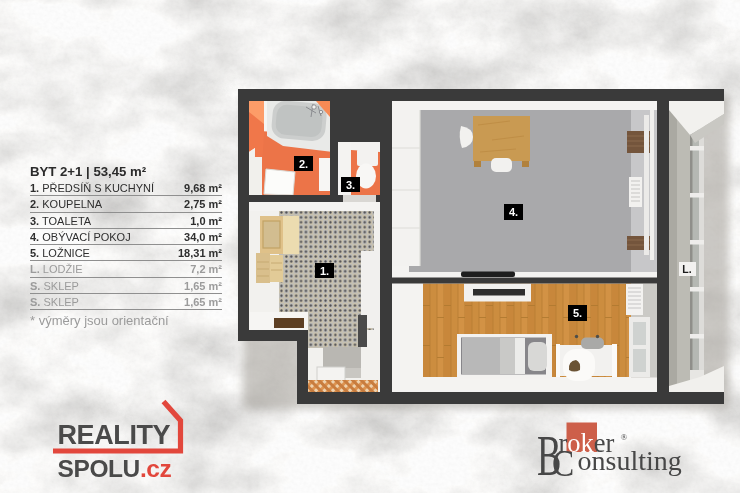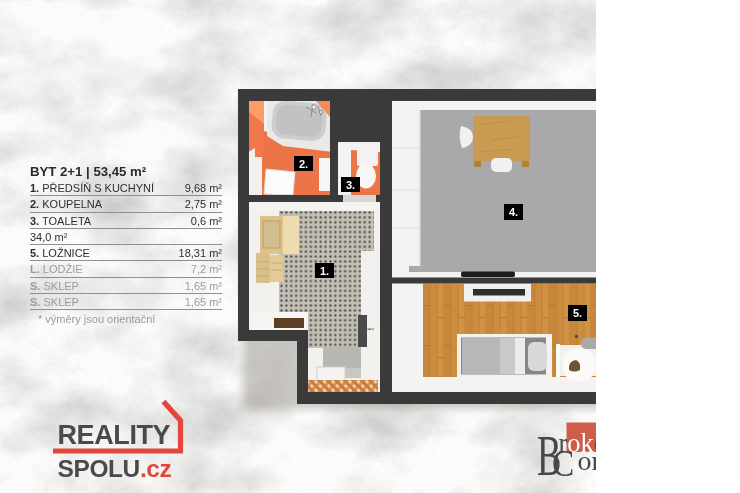--- a/index.html
+++ b/index.html
@@ -1,27 +1,27 @@
 <!DOCTYPE html>
 <html><head>
 <meta charset="utf-8">
 <style>
   html,body{margin:0;padding:0;}
   body{width:740px;height:493px;overflow:hidden;font-family:"Liberation Sans",sans-serif;}
-  .page{position:relative;width:596px;height:493px;background:#edebe8;overflow:hidden;}
+  .page{position:relative;width:740px;height:493px;background:#edebe8;overflow:hidden;}
   .abs{position:absolute;}
   
   .info{position:absolute;left:30px;top:164px;width:192px;}
   .title{font-size:13.2px;font-weight:bold;color:#2b2b2b;letter-spacing:0px;margin:0 0 1px 0;}
   .row{display:flex;justify-content:space-between;align-items:baseline;border-bottom:1px solid #8f8f8f;height:15.3px;line-height:16.8px;font-size:11px;color:#2e2e2e;gap:7px;}
   .row b{font-weight:bold;}
-  .row .v{font-weight:normal;}
+  .row .v{font-weight:bold;}
   .row.gray{color:#9b9b9b;}
-  .row.gray .v{font-weight:normal;color:#9b9b9b;}
-  .foot{margin-top:3px;font-size:11px;color:#9b9b9b;margin-left:8px;}
+  .row.gray .v{font-weight:bold;color:#9b9b9b;}
+  .foot{margin-top:3px;font-size:13px;color:#9b9b9b;}
 </style>
 </head>
 <body>
 <div class="page">
 
   <svg class="abs" style="left:0;top:0" width="740" height="493" viewBox="0 0 740 493">
     <defs>
       <filter id="plaster" x="0" y="0" width="740" height="493" filterUnits="userSpaceOnUse">
         <feTurbulence type="fractalNoise" baseFrequency="0.012 0.018" numOctaves="4" seed="8"></feTurbulence>
         <feColorMatrix type="matrix" values="1 0 0 0 0, 1 0 0 0 0, 1 0 0 0 0, 0 0 0 0 1"></feColorMatrix>
@@ -50,24 +50,25 @@
         <span class="v">9,68 m²</span>
       </div>
 
     <div class="row">
         <span><b>2.</b> KOUPELNA</span>
         <span class="v">2,75 m²</span>
       </div>
 
     <div class="row">
         <span><b>3.</b> TOALETA</span>
-        <span class="v">0,6 m²</span>
+        <span class="v">1,0 m²</span>
       </div>
 
     <div class="row">
+        <span><b>4.</b> OBÝVACÍ POKOJ</span>
         <span class="v">34,0 m²</span>
       </div>
 
     <div class="row">
         <span><b>5.</b> LOŽNICE</span>
         <span class="v">18,31 m²</span>
       </div>
 
     <div class="row gray">
         <span><b>L.</b> LODŽIE</span>

